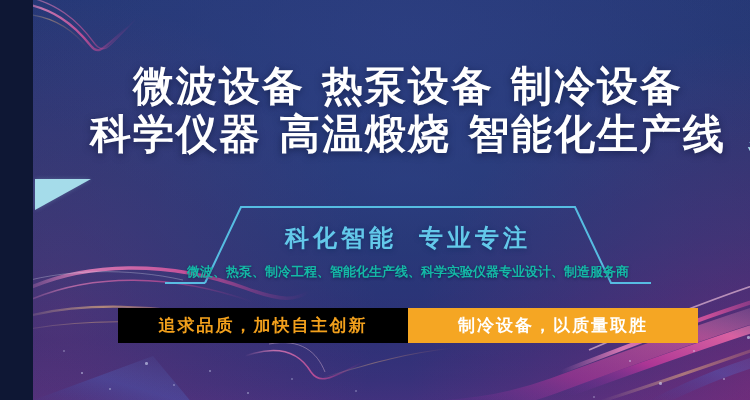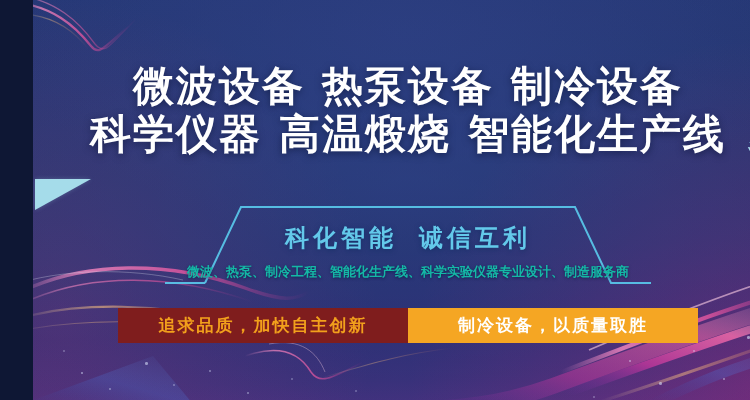--- a/index.html
+++ b/index.html
@@ -149,21 +149,21 @@
     flex: 1 1 50%;
     display: flex;
     align-items: center;
     justify-content: center;
     font-size: 17px;
     font-weight: 700;
     letter-spacing: 2px;
     white-space: nowrap;
   }
   .slogan-left {
-    background: #7f1d1d;
+    background: #000000;
     color: #f2a01c;
   }
   .slogan-right {
     background: #f5a623;
     color: #ffffff;
   }
 </style>
 </head>
 <body>
 
@@ -264,21 +264,21 @@
     </span>
   </div>
 
   <div class="trapezoid">
     <svg width="490" height="80" viewBox="0 0 490 80" aria-hidden="true">
       <path d="M42,78 L2,78 M42,78 L78,2 L412,2 L448,78 L488,78" fill="none" stroke="#59c4e8" stroke-width="2" stroke-linejoin="miter" opacity=".95"></path>
     </svg>
   </div>
 
   <div class="sub-title">
-    <span>科化智能</span><span class="gap"></span><span>诚信互利</span>
+    <span>科化智能</span><span class="gap"></span><span>专业专注</span>
   </div>
 
   <div class="tagline">微波、热泵、制冷工程、智能化生产线、科学实验仪器专业设计、制造服务商</div>
 
   <div class="slogans">
     <div class="slogan slogan-left">追求品质，加快自主创新</div>
     <div class="slogan slogan-right">制冷设备，以质量取胜</div>
   </div>
 
 </div>

